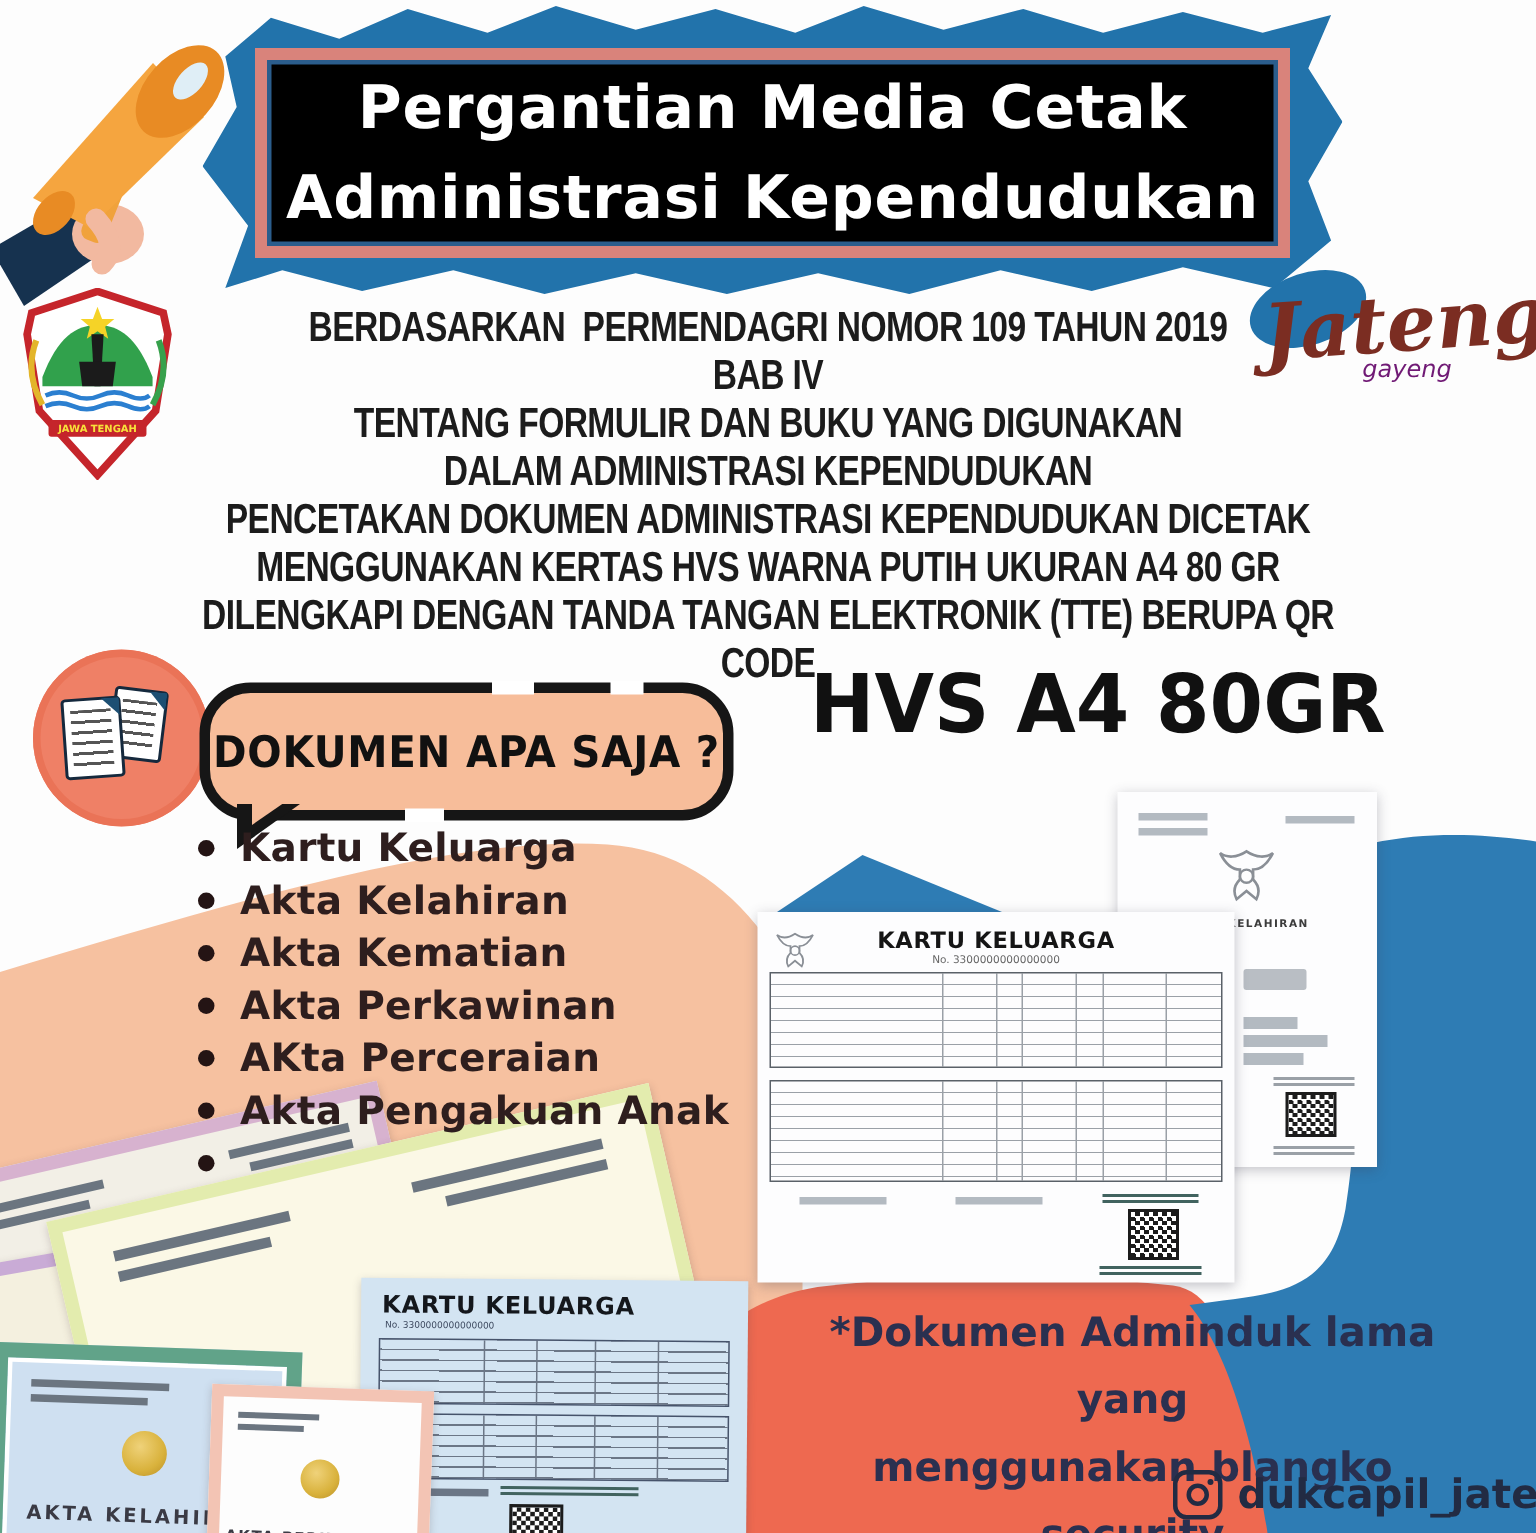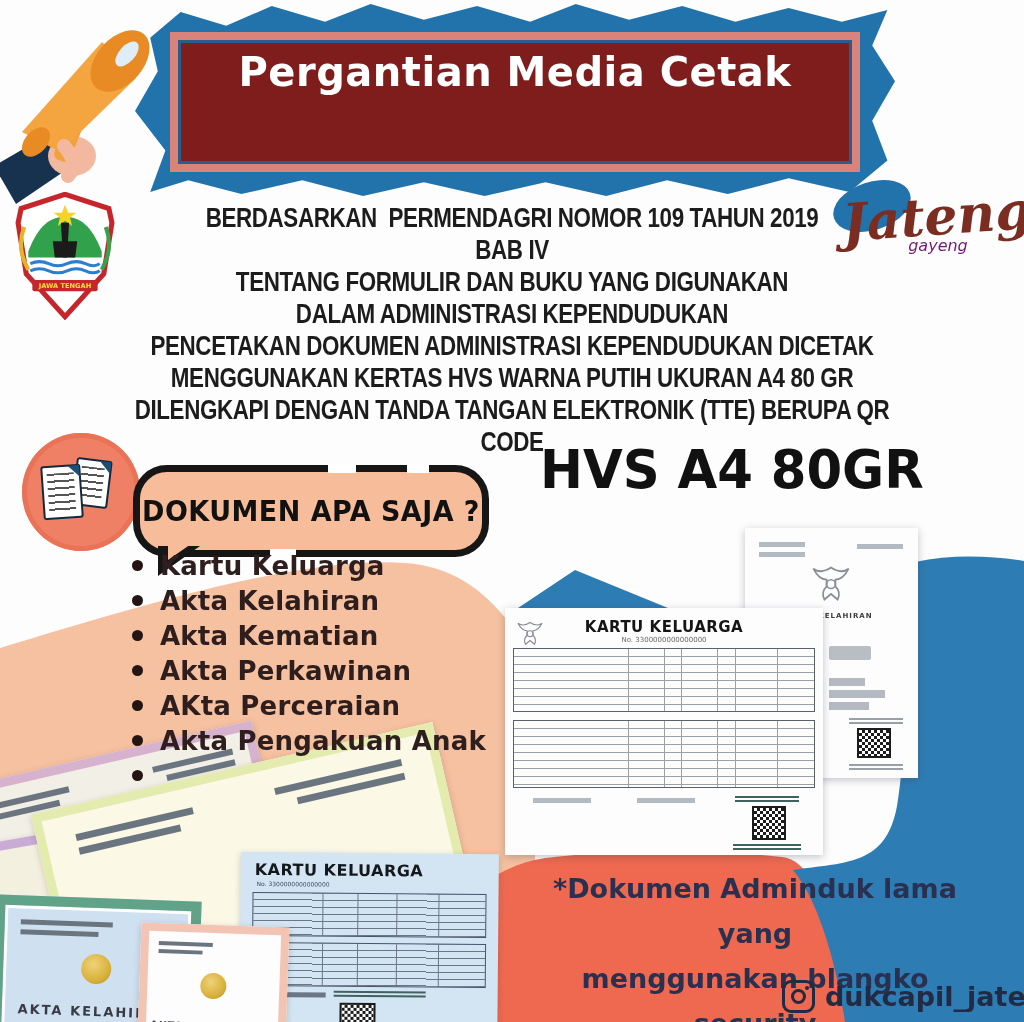--- a/index.html
+++ b/index.html
@@ -18,21 +18,21 @@
   .banner-brush{
     position:absolute;left:135px;top:2px;width:760px;height:198px;z-index:1;
     background:#2273ab;
     clip-path:polygon(2% 18%,6% 5%,12% 12%,18% 2%,25% 10%,31% 1%,38% 9%,45% 2%,52% 10%,58% 1%,65% 9%,72% 2%,79% 10%,86% 3%,93% 10%,99% 4%,97% 22%,100% 40%,97% 60%,99% 80%,94% 96%,86% 89%,78% 97%,70% 90%,62% 98%,54% 91%,46% 98%,38% 91%,30% 98%,22% 90%,14% 97%,7% 90%,2% 96%,4% 75%,0% 55%,3% 35%);
   }
   .banner-frame{
     position:absolute;left:170px;top:32px;width:690px;height:140px;z-index:2;
     border:8px solid #d9837b;background:#2273ab;
   }
   .banner-inner{
-    width:100%;height:100%;border:3px solid #2b5d8c;background:#7f1d1d;
+    width:100%;height:100%;border:3px solid #2b5d8c;background:#000000;
     display:flex;flex-direction:column;justify-content:space-between;
   }
   .banner-line{
     color:#fff;font-weight:bold;font-size:40px;line-height:58px;text-align:center;
     letter-spacing:.5px;white-space:nowrap;
   }
 
   
   .intro{
     position:absolute;left:12px;top:202px;width:1000px;z-index:3;
@@ -59,21 +59,21 @@
     position:absolute;left:22px;top:433px;width:118px;height:118px;z-index:7;
     background:#ef8066;border-radius:50%;box-shadow:inset 0 0 0 5px #ea7357;
   }
   .doc-page{position:absolute;background:#fff;border:2px solid #15293d;border-radius:3px;}
   .doc-page .pg-lines{position:absolute;left:4px;top:6px;right:5px;bottom:5px;
     background:repeating-linear-gradient(to bottom,#555 0 2px,transparent 2px 7px);}
   .doc-page .fold{position:absolute;right:-1px;top:-1px;width:12px;height:12px;
     background:#1d4f73;clip-path:polygon(0 0,100% 100%,100% 0);}
   .bubble{
     position:absolute;left:133px;top:455px;width:356px;height:92px;z-index:7;
-    background:#f7bd9a;border:7px solid #161616;border-radius:34px;margin-top:10px;
+    background:#f7bd9a;border:7px solid #161616;border-radius:34px;
   }
   .bubble-gap{position:absolute;height:9px;background:#fff;}
   .bubble-text{
     width:100%;height:100%;display:flex;align-items:center;justify-content:center;
     font-size:29px;font-weight:bold;color:#111;letter-spacing:.5px;transform:scaleX(.93);
     white-space:nowrap;
   }
   .tail-b{position:absolute;left:18px;bottom:-26px;width:0;height:0;
     border-top:30px solid #161616;border-right:42px solid transparent;}
   .tail-f{position:absolute;left:28px;bottom:-10px;width:0;height:0;
@@ -173,20 +173,21 @@
     <path d="M432 1022 C 440 935 462 872 545 858 C 640 847 720 850 782 857 C 806 860 818 888 827 925 C 836 962 842 992 847 1022 Z" fill="#ee6950"></path>
     <path d="M915 562 C 952 554 992 556 1024 561 L 1024 1022 L 845 1022 C 838 975 822 905 793 870 C 846 862 886 866 897 806 C 906 752 908 652 915 562 Z" fill="#2e7cb4"></path>
     <path d="M518 608 L 575 570 L 668 608 Z" fill="#2e7cb4"></path>
     <ellipse cx="872" cy="206" rx="40" ry="24" transform="rotate(-18 872 206)" fill="#2273ab"></ellipse>
   </svg>
 
   <div class="banner-brush"></div>
   <div class="banner-frame">
     <div class="banner-inner">
       <div class="banner-line">Pergantian Media Cetak</div>
+      <div class="banner-line">Administrasi Kependudukan</div>
     </div>
   </div>
 
   <svg class="abs" style="left:-6px;top:14px;z-index:3" width="175" height="190" viewBox="0 0 175 190">
     <polygon points="0,152 55,120 78,152 22,190" fill="#16324f"></polygon>
     <ellipse cx="78" cy="142" rx="24" ry="20" fill="#f2b9a0"></ellipse>
     <rect x="66" y="104" width="17" height="44" rx="6" transform="rotate(22 74 126)" fill="#f0a23c"></rect>
     <polygon points="28,118 108,28 142,64 66,138" fill="#f5a53f"></polygon>
     <ellipse cx="126" cy="47" rx="23" ry="36" transform="rotate(42 126 47)" fill="#e88b24"></ellipse>
     <ellipse cx="133" cy="40" rx="8" ry="15" transform="rotate(42 133 40)" fill="#dfeef6"></ellipse>

